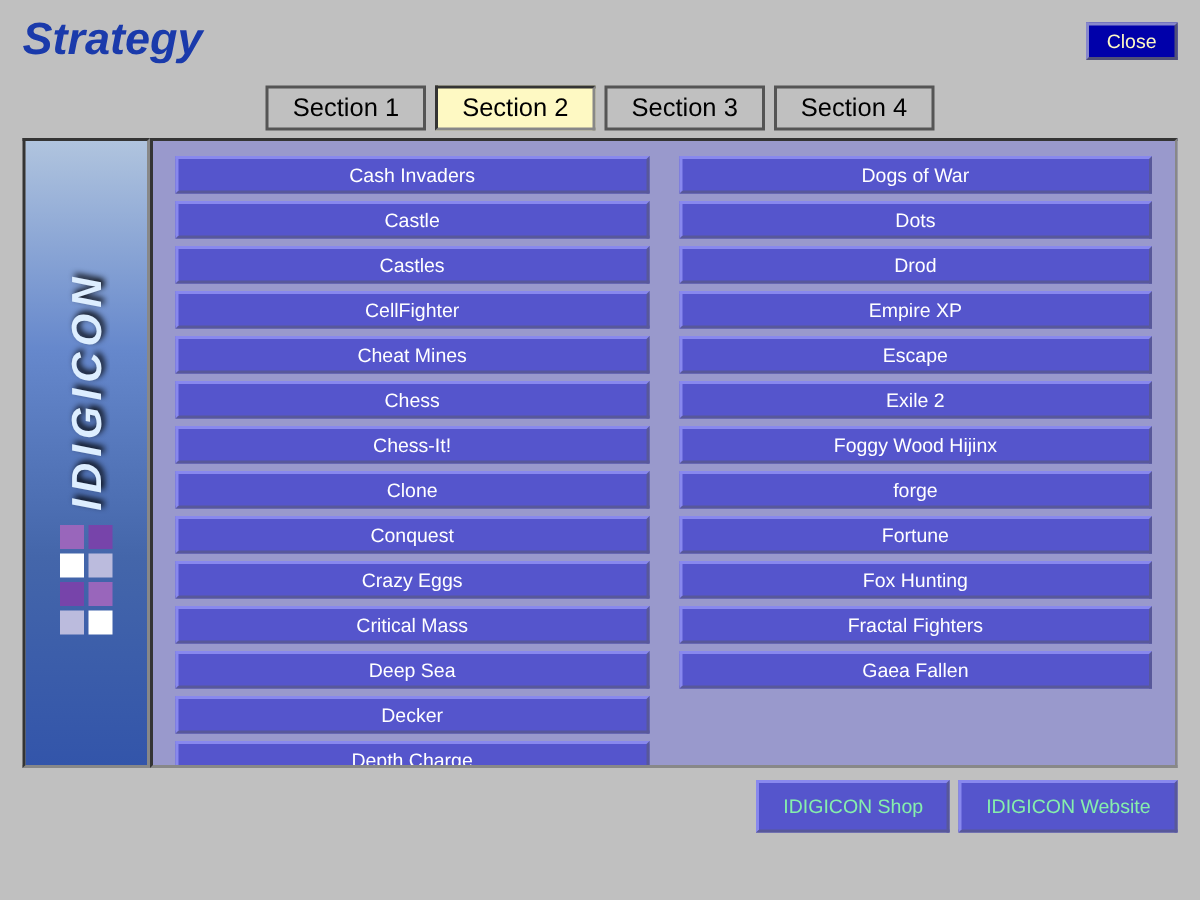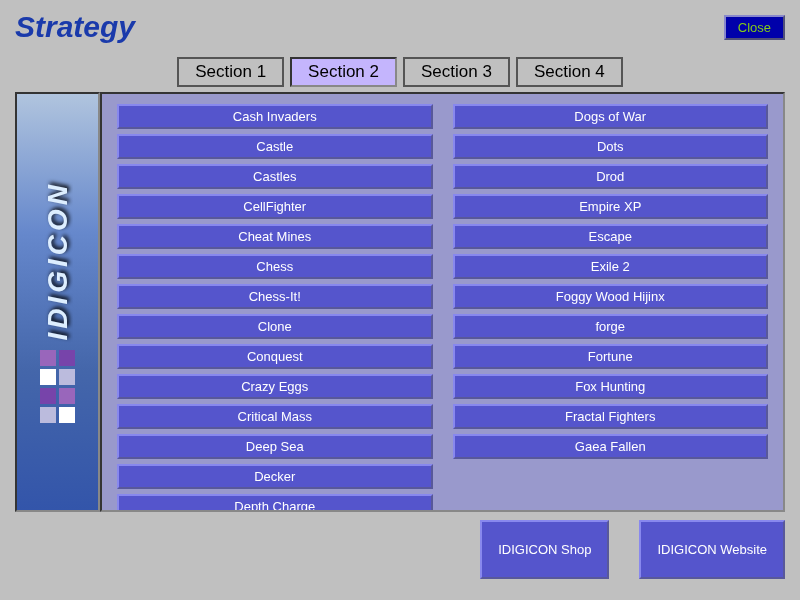--- a/index.html
+++ b/index.html
@@ -21,21 +21,21 @@
       justify-content: space-between;
     }
     #title {
       font-size: 30px;
       font-weight: bold;
       color: #1a3aab;
       font-style: italic;
     }
     #close-button {
       background: #0000aa;
-      color: #84cc16;
+      color: #fef9c3;
       border: 2px outset #8888cc;
       padding: 3px 12px;
       font-size: 13px;
       cursor: pointer;
       font-family: Arial, sans-serif;
     }
 
     
     #tabs {
       display: flex;
@@ -46,21 +46,21 @@
     .tab-btn {
       background: #c0c0c0;
       border: 2px solid #555;
       padding: 3px 16px;
       font-size: 17px;
       cursor: pointer;
       font-family: Arial, sans-serif;
       color: #000;
     }
     .tab-btn.active {
-      background: #c4b5fd;
+      background: #fef9c3;
       border: 2px inset #888;
     }
 
     
     #main-area {
       display: flex;
       margin: 0 15px;
       height: 420px;
     }
 
@@ -127,27 +127,26 @@
 
     
     #footer {
       display: flex;
       justify-content: flex-end;
       padding: 8px 15px 8px 15px;
       gap: 6px;
     }
     .footer-btn {
       background: #5555cc;
-      color: #ffffff;
+      color: #86efac;
       border: 2px outset #8888ee;
-      padding: 20px 16px;
+      padding: 8px 16px;
       font-size: 13px;
       cursor: pointer;
       font-family: Arial, sans-serif;
-      margin-left: 24px;
     }
   </style>
 </head>
 <body>
 
 <div id="header">
   <div id="title">Strategy</div>
   <button id="close-button">Close</button>
 </div>
 

